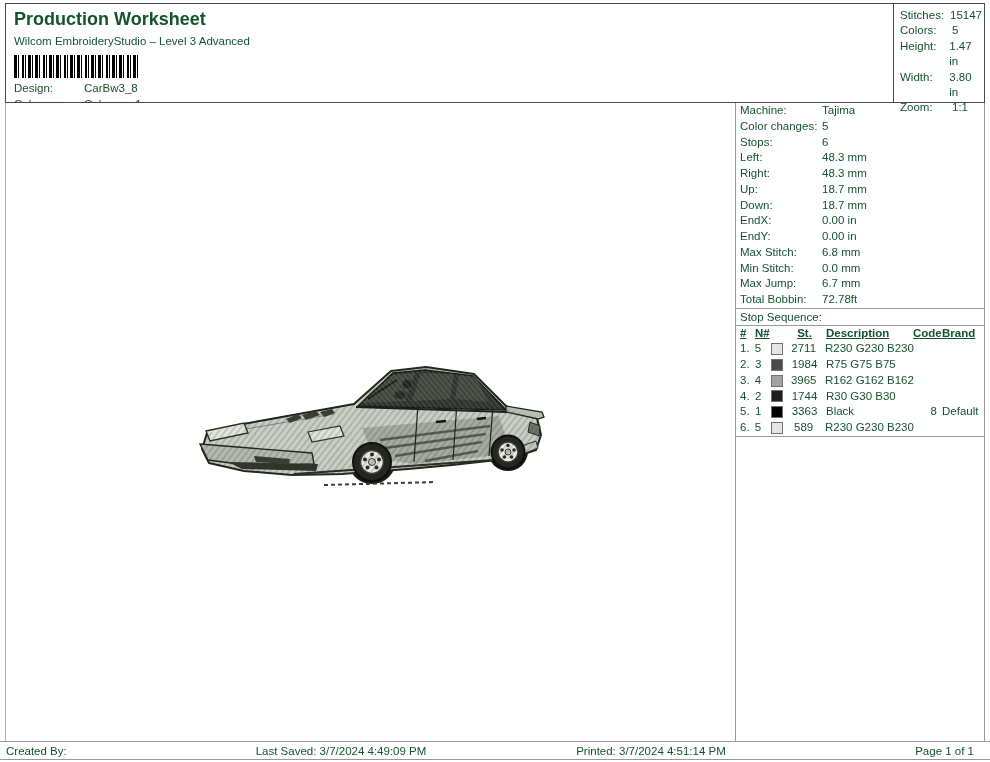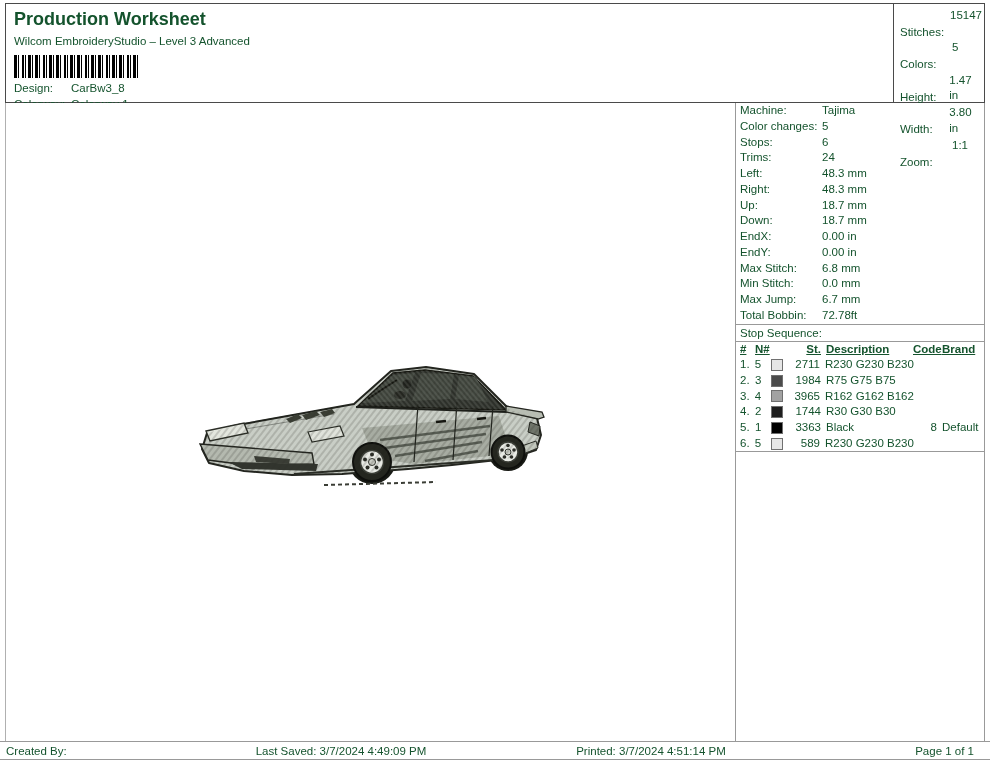--- a/index.html
+++ b/index.html
@@ -11,24 +11,24 @@
   .hdr-left{flex:1;border:1px solid #4a4a4a;box-sizing:border-box;padding:4px 0 0 8px;}
   .hdr-right{width:92px;border:1px solid #4a4a4a;border-left:1px solid #4a4a4a;margin-left:-1px;
              box-sizing:border-box;padding:4px 2px 0 6px;}
   .title{font-size:18px;font-weight:bold;line-height:22px;}
   .subtitle{font-size:11.5px;line-height:14px;margin-top:4px;}
   .barcode{margin-top:7px;width:126px;height:23px;
      background:repeating-linear-gradient(90deg,#000 0 3px,#fff 3px 4px,#000 4px 5px,#fff 5px 8px,
        #000 8px 10px,#fff 10px 11px,#000 11px 12px,#fff 12px 14px,#000 14px 17px,#fff 17px 18px,
        #000 18px 19px,#fff 19px 21px);}
   .kv{font-size:11.5px;line-height:15px;display:flex;}
-  .hdr-left .kv{margin-top:3px;}
+  .hdr-left .kv{margin-top:3px;gap:13px;}
   .kv .k{width:57px;}
   .hdr-right .kv{line-height:15.4px;}
-  .hdr-right .kv .k{width:52px;margin-top:17px;}
+  .hdr-right .kv .k{width:52px;}
 
   
   .canvas{position:absolute;left:5px;top:103px;width:730px;height:638px;
           border-left:1px solid #b0b0b0;box-sizing:border-box;background:#fff;}
   .design-art{position:absolute;left:188px;top:253px;}
 
   
   .panel{position:absolute;left:735px;top:103px;width:250px;height:638px;
          border-left:1px solid #999;border-right:1px solid #999;box-sizing:border-box;font-size:11.5px;}
   .prow{display:flex;line-height:15.75px;padding-left:4px;}
@@ -37,21 +37,21 @@
   .stop-title{line-height:16px;padding-left:4px;}
 
   .tbl{padding-left:4px;}
   .trow{display:flex;line-height:15.7px;white-space:nowrap;align-items:center;}
   .trow.head{font-weight:bold;}
   .trow.head span{text-decoration:underline;}
   .c-num{width:15px;}
   .c-n{width:16px;}
   .c-sw{width:17px;display:flex;align-items:center;}
   .c-sw .sw{width:10px;height:10px;border:1px solid #707070;display:inline-block;}
-  .c-st{width:33px;text-align:right;padding-right:5px;}
+  .c-st{width:33px;text-align:center;padding-right:5px;}
   .c-desc{flex:1;}
   .c-code{width:24px;text-align:right;padding-right:5px;}
   .c-brand{width:42px;}
 
   
   .footer{position:absolute;left:0;top:741px;width:990px;height:19px;
           border-top:1px solid #999;border-bottom:1px solid #999;box-sizing:border-box;
           display:flex;align-items:center;font-size:11.5px;}
   .f1{width:180px;padding-left:6px;}
   .f2{flex:1;text-align:center;}
@@ -211,24 +211,20 @@
       <div class="prow">
         <span class="k">Color changes:</span>
         <span>5</span>
       </div>
 
       <div class="prow">
         <span class="k">Stops:</span>
         <span>6</span>
       </div>
 
-      <div class="prow">
-        <span class="k">Trims:</span>
-        <span>24</span>
-      </div>
 
       <div class="prow">
         <span class="k">Left:</span>
         <span>48.3 mm</span>
       </div>
 
       <div class="prow">
         <span class="k">Right:</span>
         <span>48.3 mm</span>
       </div>

